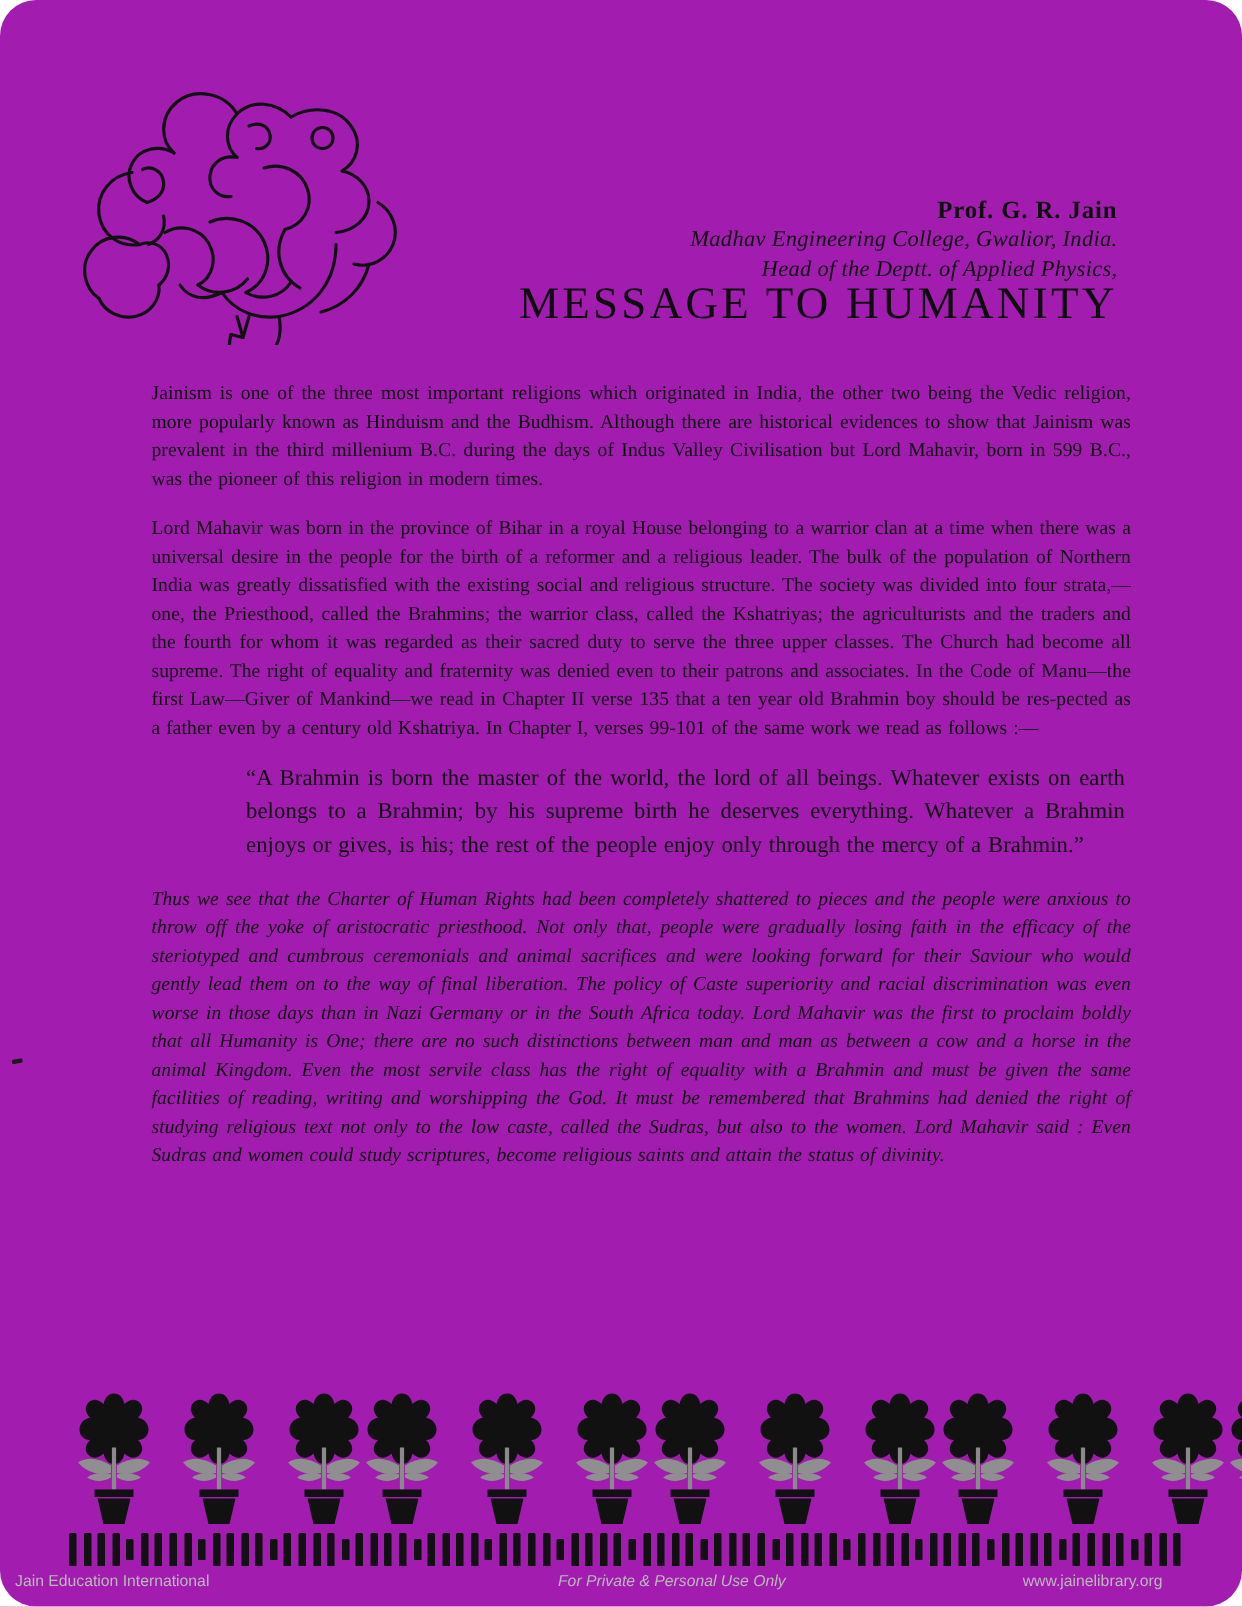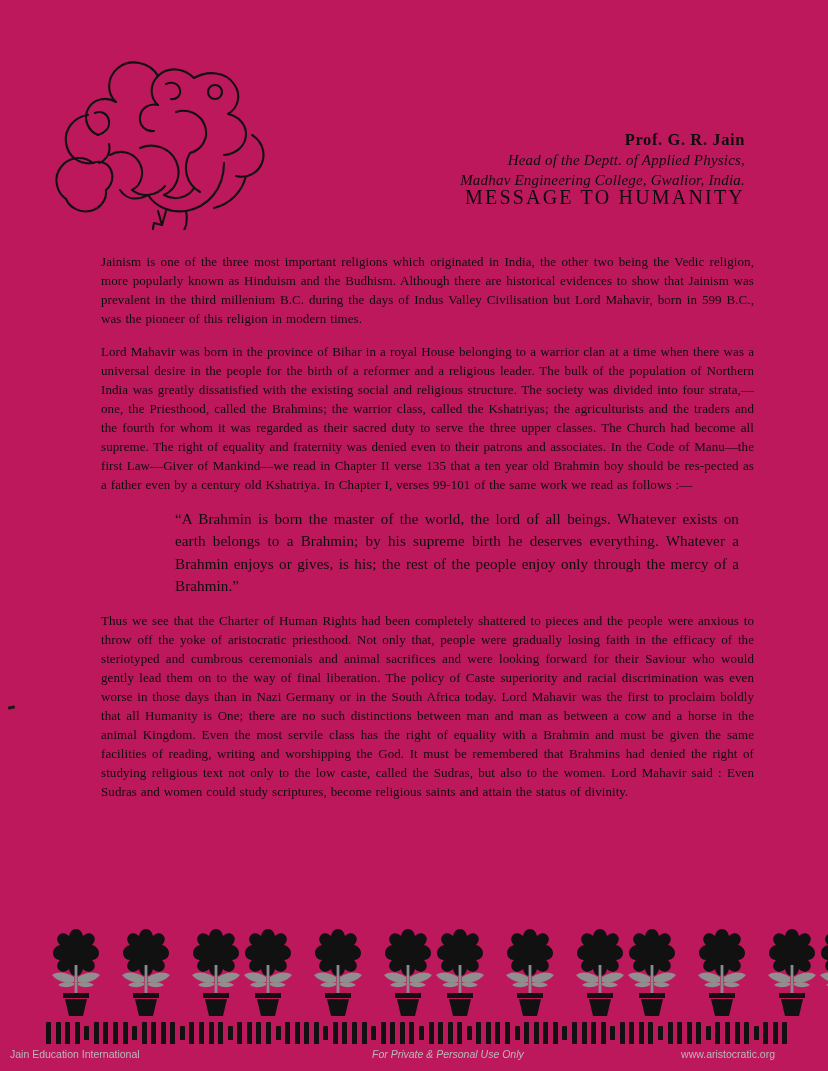--- a/index.html
+++ b/index.html
@@ -4,24 +4,25 @@
 <style>
   html, body {
     margin: 0;
     padding: 0;
     background: #ffffff;
   }
   .page {
     position: relative;
     width: 828px;
     height: 1071px;
-    background: #be185d;
+    background: #a21caf;
     overflow: hidden;
     font-family: "Liberation Serif", "DejaVu Serif", serif;
     color: #0d0d0d;
+    border-radius: 24px;
   }
 
   
   .ornament {
     position: absolute;
     left: 44px;
     top: 58px;
     width: 240px;
     height: 172px;
   }
@@ -45,49 +46,49 @@
     font-size: 15px;
     letter-spacing: .2px;
     white-space: nowrap;
   }
 
   
   .title {
     position: absolute;
     right: 83px;
     top: 186px;
-    font-size: 20px;
+    font-size: 30px;
     letter-spacing: 2.2px;
     white-space: nowrap;
   }
 
   
   .body {
     position: absolute;
     left: 101px;
     top: 252px;
     width: 653px;
   }
   .body p {
     margin: 0 0 14px 0;
     font-size: 13px;
     line-height: 1.465;
     text-align: justify;
     text-justify: inter-word;
     letter-spacing: .08px;
     word-spacing: .6px;
   }
-  .body p.last { margin-bottom: 12px; }
+  .body p.last { margin-bottom: 12px; font-style: italic; }
   .quote {
     margin: 0 0 14px 0;
     padding-left: 63px;
     padding-right: 4px;
   }
   .quote p {
-    margin: 11px;
+    margin: 0;
     font-size: 15.1px;
     line-height: 1.465;
     text-align: justify;
     word-spacing: .6px;
   }
 
   
   .speck {
     position: absolute;
     left: 8px;
@@ -188,22 +189,22 @@
       <path d="M137 177 l-2 14"></path>
       <path d="M135 191 l14 0"></path>
       <path d="M112 196 l18 0"></path>
       <path d="M208 77 c10 6 14 18 10 28 c-4 10 -15 16 -26 13"></path>
       <path d="M202 118 c-4 16 -16 28 -32 32"></path>
     </svg>
   </div>
 
   <div class="byline">
     <div class="author">Prof. G. R. Jain</div>
+    <div class="aff">Madhav Engineering College, Gwalior, India.</div>
     <div class="aff">Head of the Deptt. of Applied Physics,</div>
-    <div class="aff">Madhav Engineering College, Gwalior, India.</div>
   </div>
 
   <div class="title">MESSAGE TO HUMANITY</div>
 
   <div class="body">
     <p>Jainism is one of the three most important religions which originated in India, the other two being the Vedic religion, more popularly known as Hinduism and the Budhism. Although there are historical evidences to show that Jainism was prevalent in the third millenium B.C. during the days of Indus Valley Civilisation but Lord Mahavir, born in 599 B.C., was the pioneer of this religion in modern times.</p>
     <p>Lord Mahavir was born in the province of Bihar in a royal House belonging to a warrior clan at a time when there was a universal desire in the people for the birth of a reformer and a religious leader. The bulk of the population of Northern India was greatly dissatisfied with the existing social and religious structure. The society was divided into four strata,—one, the Priesthood, called the Brahmins; the warrior class, called the Kshatriyas; the agriculturists and the traders and the fourth for whom it was regarded as their sacred duty to serve the three upper classes. The Church had become all supreme. The right of equality and fraternity was denied even to their patrons and associates. In the Code of Manu—the first Law—Giver of Mankind—we read in Chapter II verse 135 that a ten year old Brahmin boy should be res-pected as a father even by a century old Kshatriya. In Chapter I, verses 99-101 of the same work we read as follows :—</p>
     <blockquote class="quote">
       <p>“A Brahmin is born the master of the world, the lord of all beings. Whatever exists on earth belongs to a Brahmin; by his supreme birth he deserves everything. Whatever a Brahmin enjoys or gives, is his; the rest of the people enjoy only through the mercy of a Brahmin.”</p>
     </blockquote>
@@ -614,16 +615,16 @@
       <div class="tick"></div>
       <div class="tick short"></div>
       <div class="tick"></div>
       <div class="tick"></div>
       <div class="tick"></div>
     </div>
 
   <div class="footer">
     <div class="wm wm-left">Jain Education International</div>
     <div class="wm wm-mid">For Private &amp; Personal Use Only</div>
-    <div class="wm wm-right">www.aristocratic.org</div>
+    <div class="wm wm-right">www.jainelibrary.org</div>
   </div>
 
 </div>
 
 </body></html>

